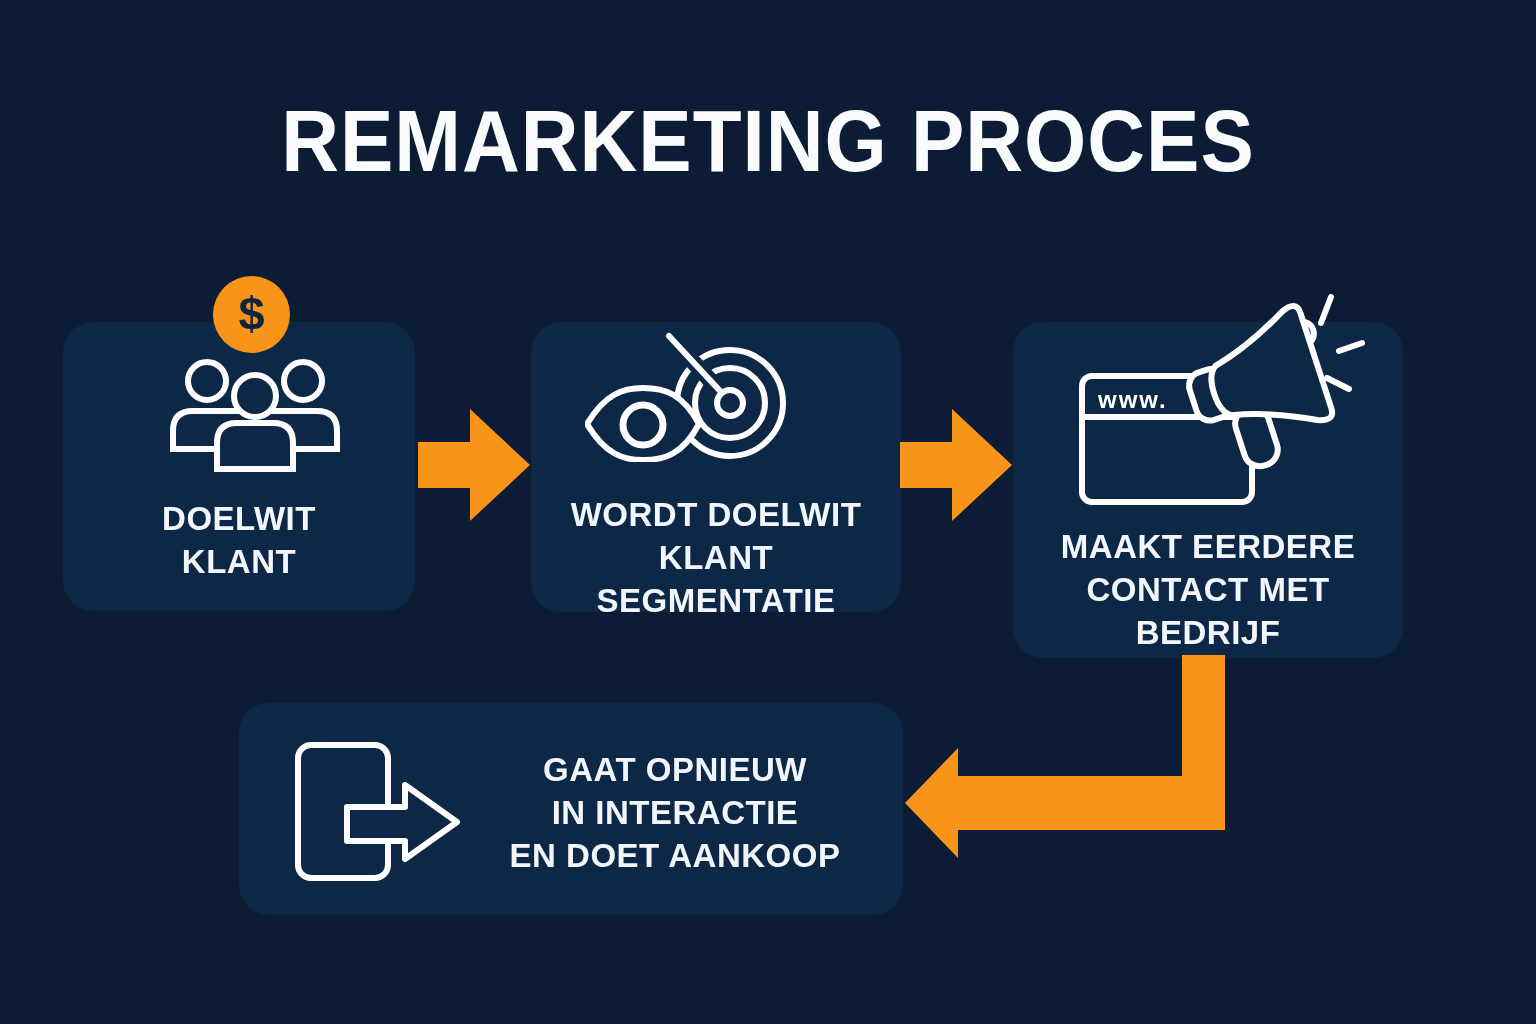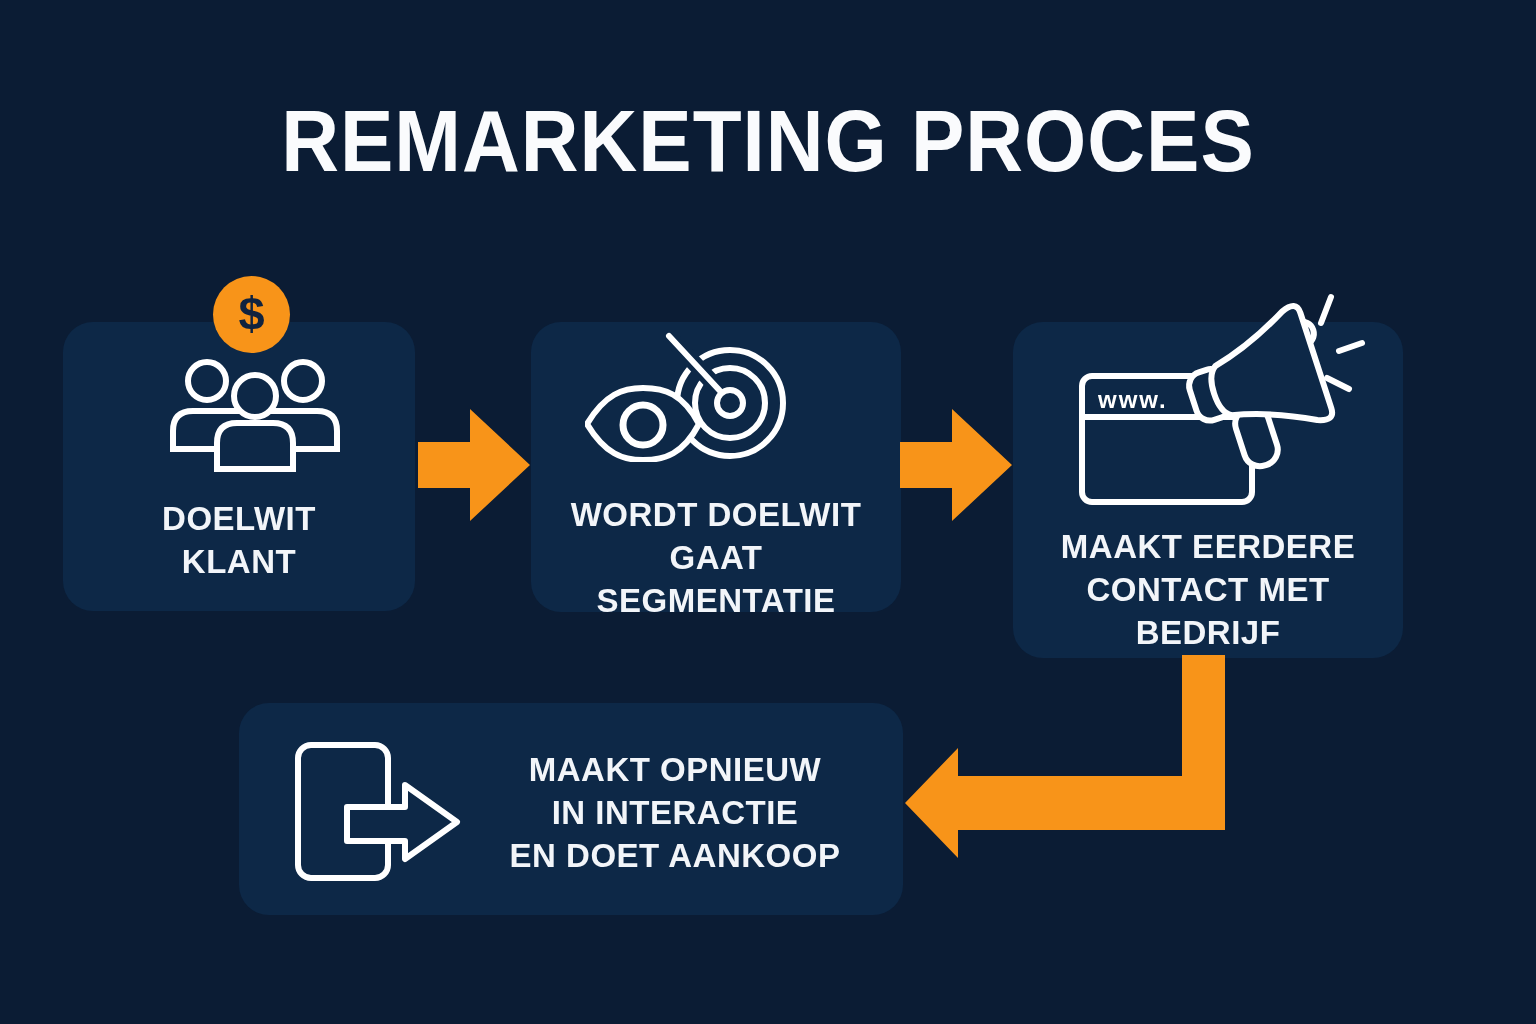--- a/index.html
+++ b/index.html
@@ -71,21 +71,21 @@
   <div class="coin">
     <span>$</span>
   </div>
 
   <svg class="arrow-svg" style="left:418px;top:409px;" width="112" height="112" viewBox="0 0 112 112">
     <polygon points="0,33 52,33 52,0 112,56 52,112 52,79 0,79" fill="#f89419"></polygon>
   </svg>
 
   <div class="card card2">
     <div class="label label2">WORDT DOELWIT
-GAAT
+KLANT
 SEGMENTATIE</div>
   </div>
   <svg class="icon-svg" style="left:585px;top:330px;" width="210" height="132" viewBox="0 0 210 132">
     <g fill="none" stroke="#ffffff" stroke-width="6">
       <circle cx="145" cy="73" r="53"></circle>
       <circle cx="145" cy="73" r="35"></circle>
     </g>
     <line x1="84" y1="6" x2="138" y2="64" stroke="#0d2847" stroke-width="16"></line>
     <line x1="84" y1="6" x2="136" y2="62" stroke="#ffffff" stroke-width="6" stroke-linecap="round"></line>
     <circle cx="145" cy="73" r="13" fill="none" stroke="#ffffff" stroke-width="6"></circle>
@@ -120,21 +120,21 @@
       <line x1="252" y1="93" x2="274" y2="104"></line>
     </g>
   </svg>
   <div class="www">www.</div>
 
   <svg class="arrow-svg" style="left:905px;top:655px;" width="321" height="210" viewBox="0 0 321 210">
     <path d="M277,0 H320 V175 H53 V203 L0,148 L53,93 V121 H277 Z" fill="#f89419"></path>
   </svg>
 
   <div class="card card4">
-    <div class="label label4">MAAKT OPNIEUW
+    <div class="label label4">GAAT OPNIEUW
 IN INTERACTIE
 EN DOET AANKOOP</div>
   </div>
   <svg class="icon-svg" style="left:295px;top:742px;" width="210" height="140" viewBox="0 0 210 140">
     <rect x="3" y="3" width="90" height="133" rx="13" fill="none" stroke="#ffffff" stroke-width="6"></rect>
     <path d="M52,65 H110 V43 L162,80 L110,117 V99 H52 Z" fill="#0d2847" stroke="#ffffff" stroke-width="6" stroke-linejoin="round"></path>
   </svg>
 
 </div>
 

